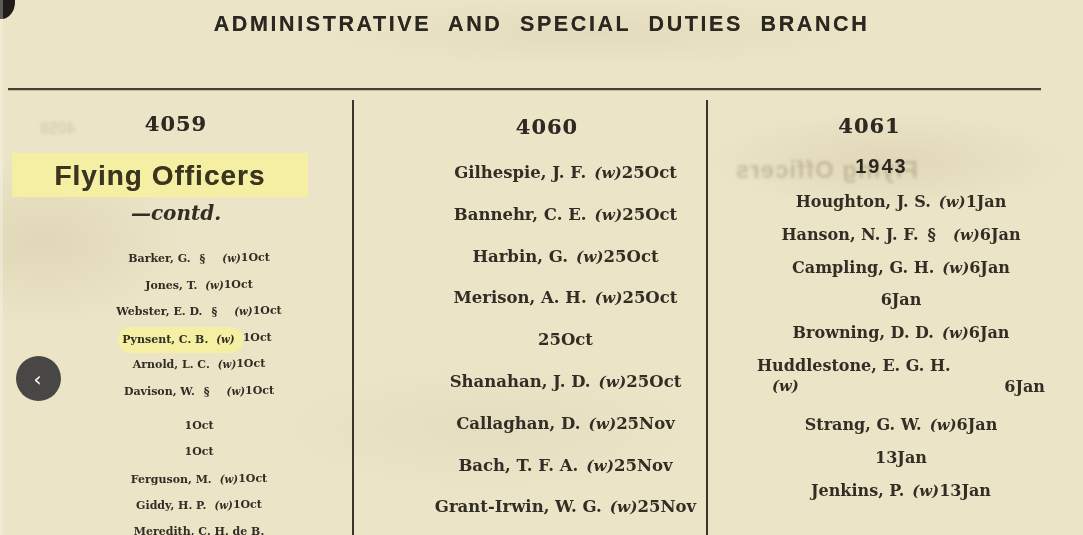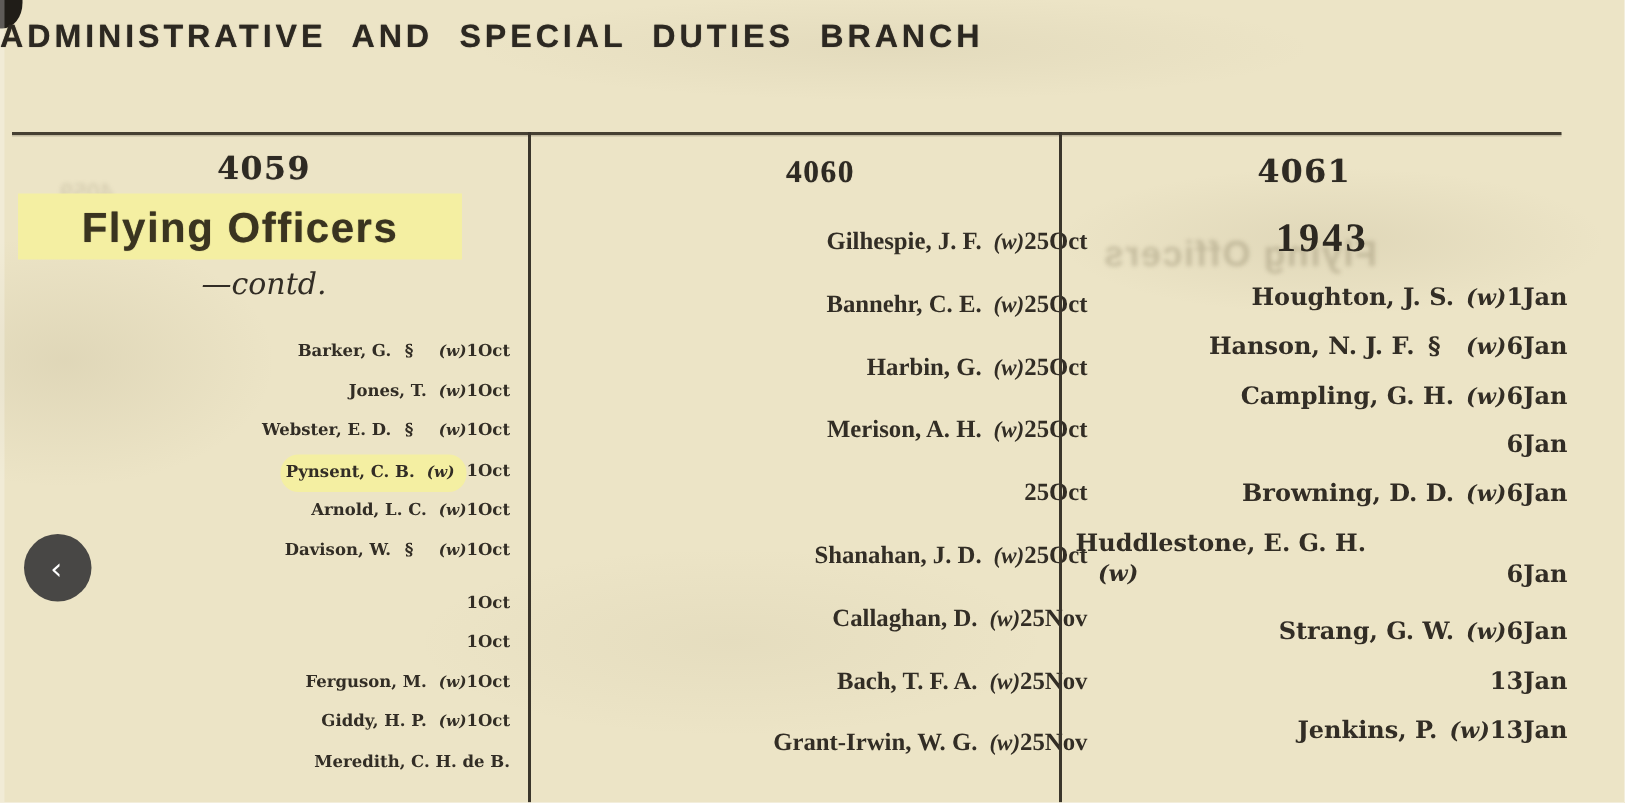--- a/index.html
+++ b/index.html
@@ -10,44 +10,44 @@
       radial-gradient(ellipse 200px 120px at 4% 45%, rgba(158,146,112,.16), transparent 70%),
       radial-gradient(ellipse 300px 90px at 45% 80%, rgba(150,140,108,.08), transparent 70%),
       radial-gradient(ellipse 400px 50px at 55% 6%, rgba(150,140,108,.10), transparent 70%),
       #ece4c6;
     font-family:"DejaVu Serif", serif;
     color:#322d25;
   }
   .corner-artifact{position:absolute;left:0;top:0;width:15px;height:19px;background:#201d18;border-bottom-right-radius:90%;}
   .edge-light{position:absolute;left:0;top:0;width:3px;height:100%;background:rgba(255,255,255,.28);}
 
-  .header{position:absolute;top:12px;left:0;width:100%;}
+  .header{position:absolute;top:12px;left:0;width:100%;text-align:center;}
   .h1{font-family:"Liberation Sans",sans-serif;font-weight:700;font-size:21.5px;letter-spacing:2.6px;word-spacing:9px;color:#2c2821;text-shadow:0 0 .6px rgba(44,40,33,.7);}
   .h2{font-family:"Liberation Sans",sans-serif;font-weight:700;font-size:19px;letter-spacing:1.4px;word-spacing:5px;color:#2c2821;margin-top:9px;text-shadow:0 0 .6px rgba(44,40,33,.7);}
 
   .hrule{position:absolute;top:88px;left:8px;width:1033px;height:2px;background:#464032;box-shadow:0 1px 0 rgba(70,64,50,.25);}
 
-  .col{position:absolute;top:88px;bottom:0;box-sizing:border-box;}
+  .col{position:absolute;top:100px;bottom:0;box-sizing:border-box;}
   .col1{left:0;width:352px;}
-  .col2{left:352px;width:388px;border-left:2px solid #3a352b;font-family:Liberation Serif, serif;}
+  .col2{left:352px;width:388px;border-left:2px solid #3a352b;}
   .col3{left:706px;width:377px;border-left:2px solid #3a352b;}
 
   .pagenum{text-align:center;font-weight:700;font-size:21px;letter-spacing:1px;color:#2e2a23;text-shadow:0 0 .5px rgba(46,42,35,.6);}
   .col1 .pagenum{margin-top:11px;}
   .col2 .pagenum{margin-top:14px;}
   .col3 .pagenum{margin-top:13px;transform:translateX(-26px);}
 
-  .hl-head{margin:5px 44px 0 12px;background:#f4efa2;padding:7px 0 5px;text-align:center;}
+  .hl-head{margin:17px 44px 0 12px;background:#f4efa2;padding:7px 0 5px;text-align:center;}
   .hl-head .t{font-family:"Liberation Sans",sans-serif;font-weight:700;font-size:28px;letter-spacing:1px;color:#3a3420;text-shadow:0 0 .6px rgba(58,52,32,.7);}
-  .contd{text-align:center;font-weight:400;font-style:italic;font-size:20px;margin-top:4px;}
-
-  .year{font-family:Liberation Serif, serif;text-align:center;font-weight:700;font-size:27px;letter-spacing:2px;margin-top:17px;transform:translateX(-14px);color:#2c2821;}
+  .contd{text-align:center;font-weight:700;font-style:italic;font-size:20px;margin-top:4px;}
+
+  .year{font-family:Liberation Sans, sans-serif;text-align:center;font-weight:700;font-size:20px;letter-spacing:2px;margin-top:17px;transform:translateX(-14px);color:#2c2821;}
 
   .entries{font-weight:700;}
-  .row{display:flex;justify-content:flex-end;align-items:flex-start;box-sizing:border-box;}
+  .row{display:flex;justify-content:center;align-items:flex-start;box-sizing:border-box;margin-left:40px;}
   .nm{white-space:nowrap;}
   .sep{margin:0 9px;}
   .w{font-style:italic;font-size:.93em;margin-left:8px;font-weight:700;}
   .dt{white-space:nowrap;}
   .nm.hl{background:#f4efa2;margin-left:-8px;padding:1px 8px 2px 4px;border-radius:12px;}
 
   .col1 .entries{margin-top:22px;}
   .col1 .row{height:26.6px;padding:0 12px 0 18px;font-size:11px;line-height:22px;}
   .col1 .row.gap{margin-top:8px;}
 

